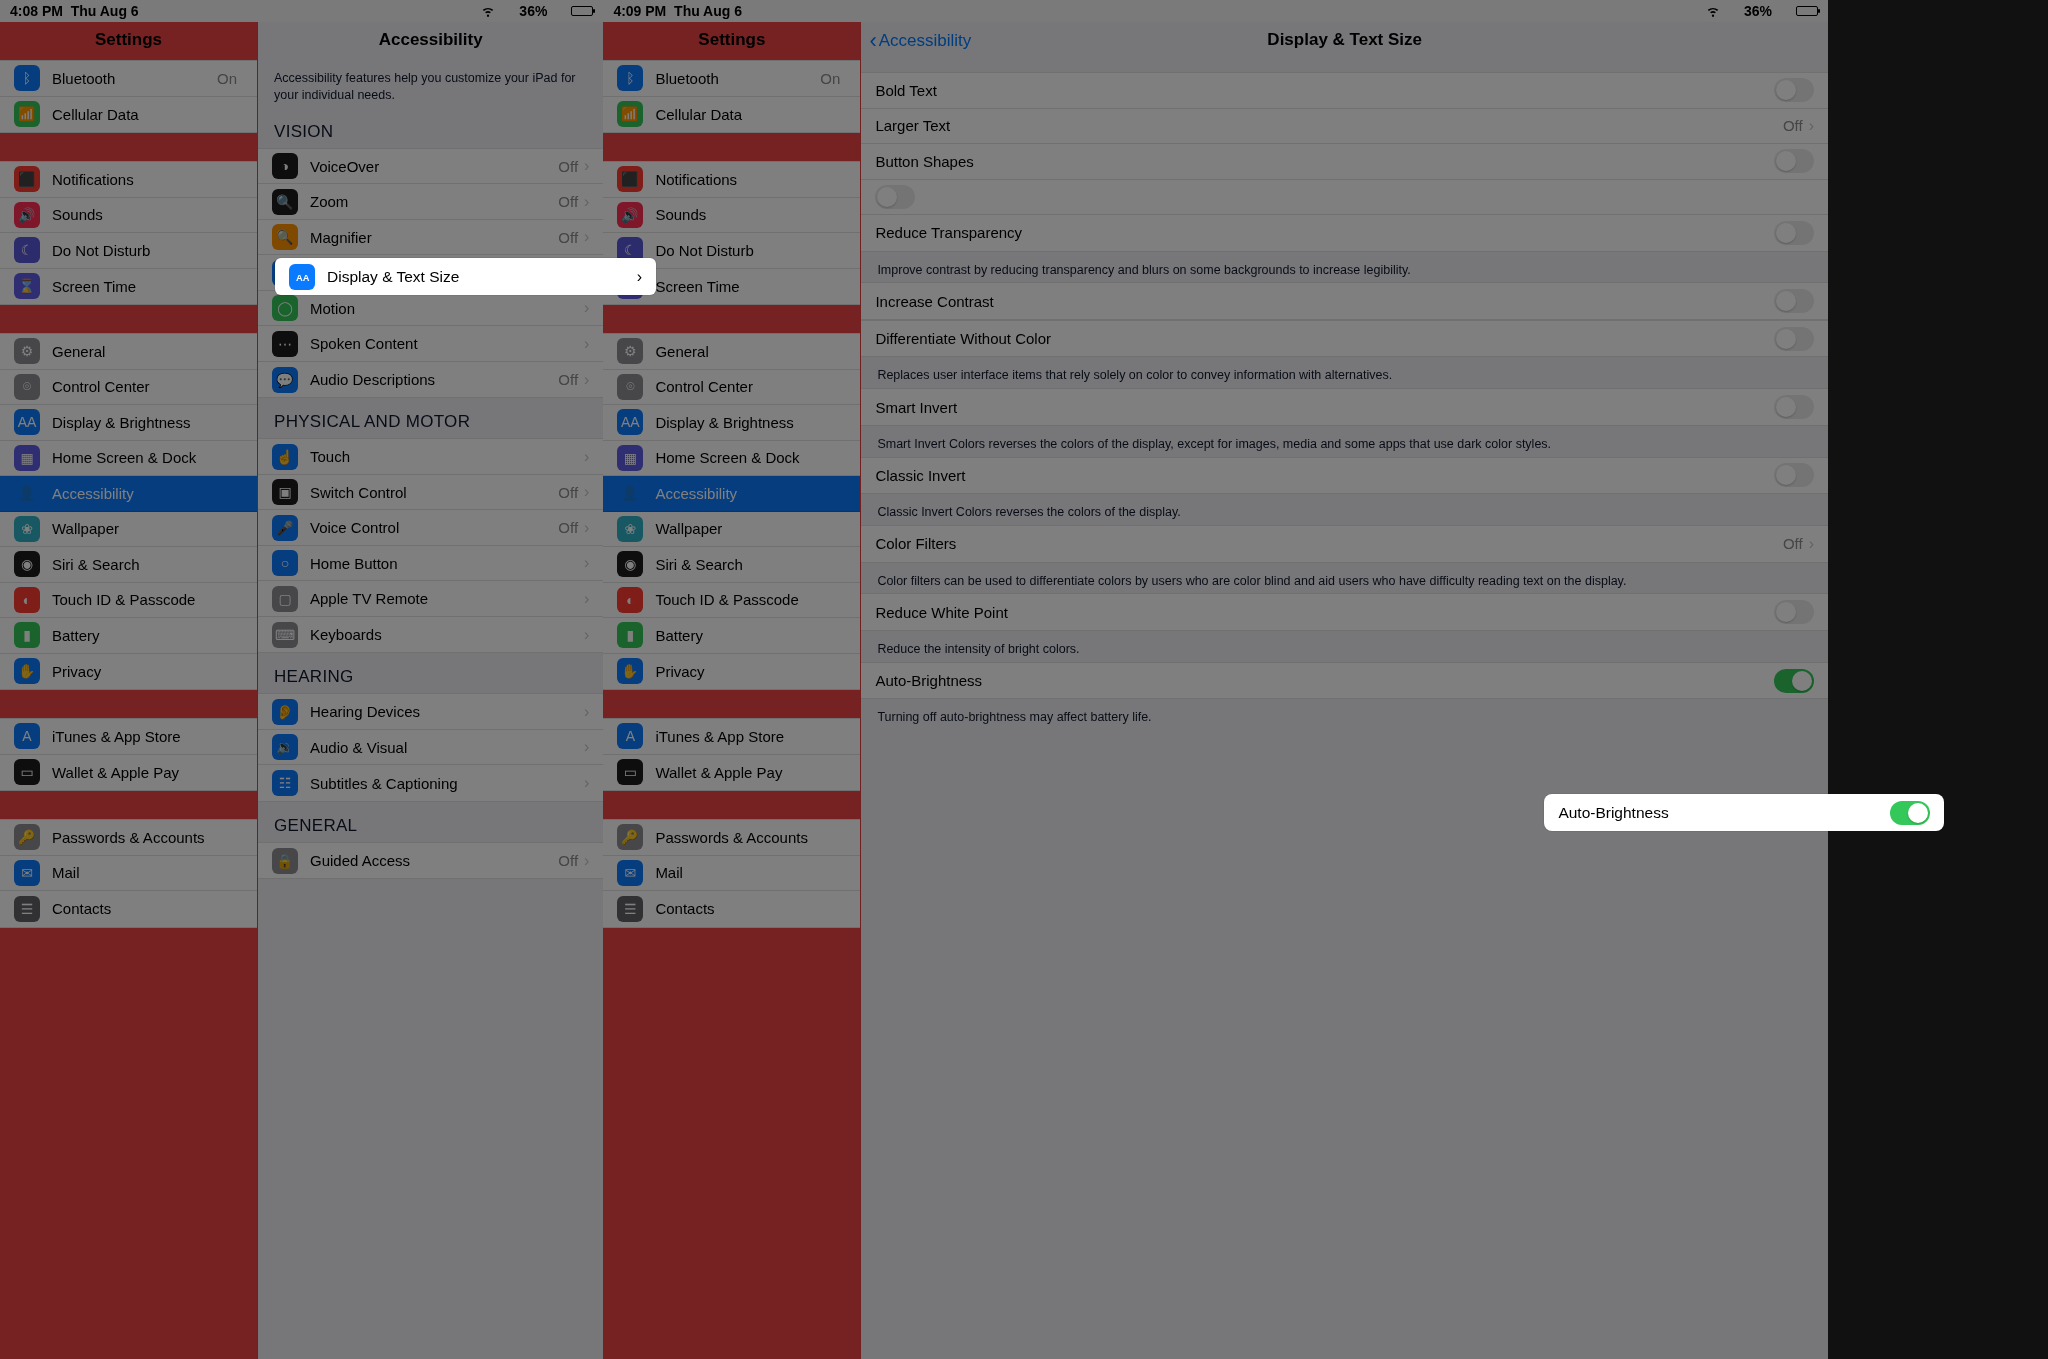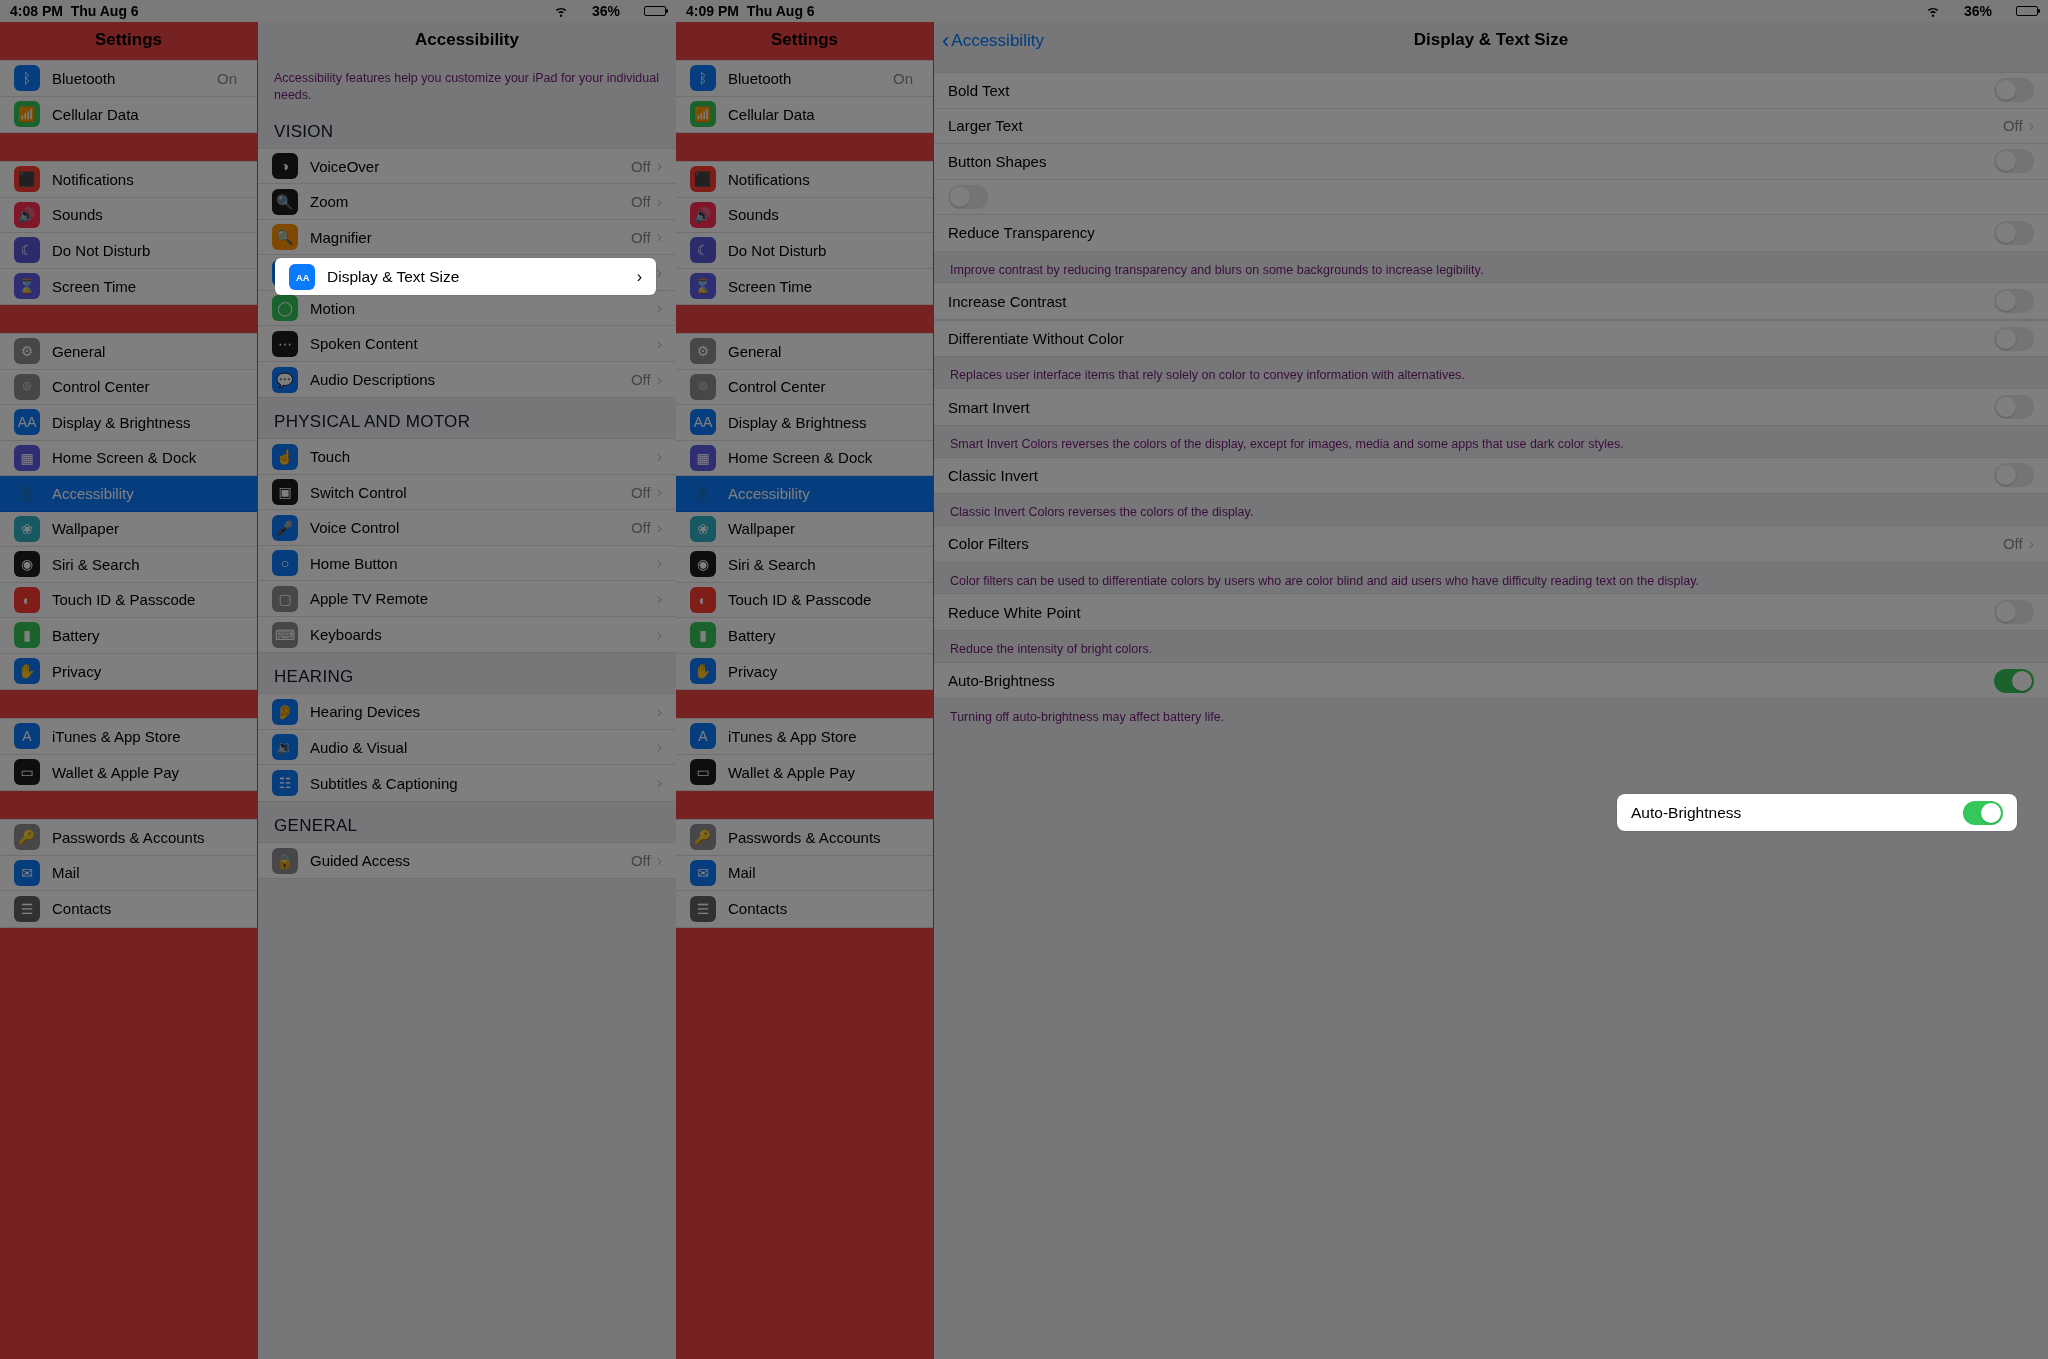--- a/index.html
+++ b/index.html
@@ -1,17 +1,17 @@
 <!DOCTYPE html>
 <html><head>
 <meta charset="utf-8">
 <style>
   * { box-sizing: border-box; margin:0; padding:0; font-family: -apple-system, "Helvetica Neue", Arial, sans-serif; }
   html,body { width:2048px; height:1359px; background:#111; overflow:hidden; }
-  .stage { display:flex; width:2048px; height:1359px; }
+  .stage { display:flex; width:1828px; height:1359px; }
   .shot { position:relative; background:#f4f4f6; height:100%; }
   .shot1 { width:676px; }
   .shot2 { width:1372px; }
   .dim { position:absolute; inset:0; background:rgba(0,0,0,0.50); pointer-events:none; z-index:20; }
 
   .statusbar { display:flex; justify-content:space-between; align-items:center; font-size:14px; font-weight:600; padding:3px 10px; height:22px; background:transparent; color:#000; }
   .statusbar .right { display:flex; align-items:center; gap:24px; }
   .battery-icon { display:inline-block; width:22px; height:10px; border:1px solid #000; border-radius:2px; position:relative; }
   .battery-icon::after { content:""; position:absolute; right:-3px; top:2px; width:2px; height:4px; background:#000; border-radius:1px;}
   .battery-icon .fill { background:#000; height:100%; width:36%; }
@@ -20,21 +20,21 @@
   .splitview { display:flex; height:calc(100% - 22px); }
   .sidebar { width:258px; background:#ef4444; border-right:1px solid rgba(0,0,0,0.05); overflow:hidden; }
   .detail  { flex:1; background:#efeff4; overflow:hidden; position:relative; }
 
   .title { text-align:center; font-size:17px; font-weight:700; padding:8px 0 10px; color:#000; }
   .navbar { display:flex; align-items:center; justify-content:center; position:relative; height:36px; }
   .back { position:absolute; left:8px; top:6px; color:#007aff; font-size:17px; display:flex; align-items:center; gap:2px;}
   .navtitle { font-size:17px; font-weight:700; }
 
   .group-header { font-size:17px; color:#0f172a; text-transform:uppercase; padding:14px 16px 6px; letter-spacing:0.3px;}
-  .help { font-size:12.5px; color:#701a75; padding:10px 16px 4px; line-height:1.35; }
+  .help { font-size:12.5px; color:#0f172a; padding:10px 16px 4px; line-height:1.35; }
 
   .row { display:flex; align-items:center; background:#fff; height:35.5px; padding:0 14px; border-bottom:0.5px solid rgba(0,0,0,0.12); font-size:15px; color:#000; }
   .row:last-child { border-bottom:none; }
   .row .label { flex:1; }
   .row .value { color:#8a8a8e; font-size:15px; margin-right:6px;}
   .row .chev { color:#c7c7cc; font-size:16px; }
   .group { background:#fff; border-top:0.5px solid rgba(0,0,0,0.12); border-bottom:0.5px solid rgba(0,0,0,0.12); }
   .spacer { height:28px; }
 
   .icon { width:26px; height:26px; border-radius:6px; margin-right:12px; display:flex; align-items:center; justify-content:center; font-size:14px; color:#fff; flex-shrink:0; }

